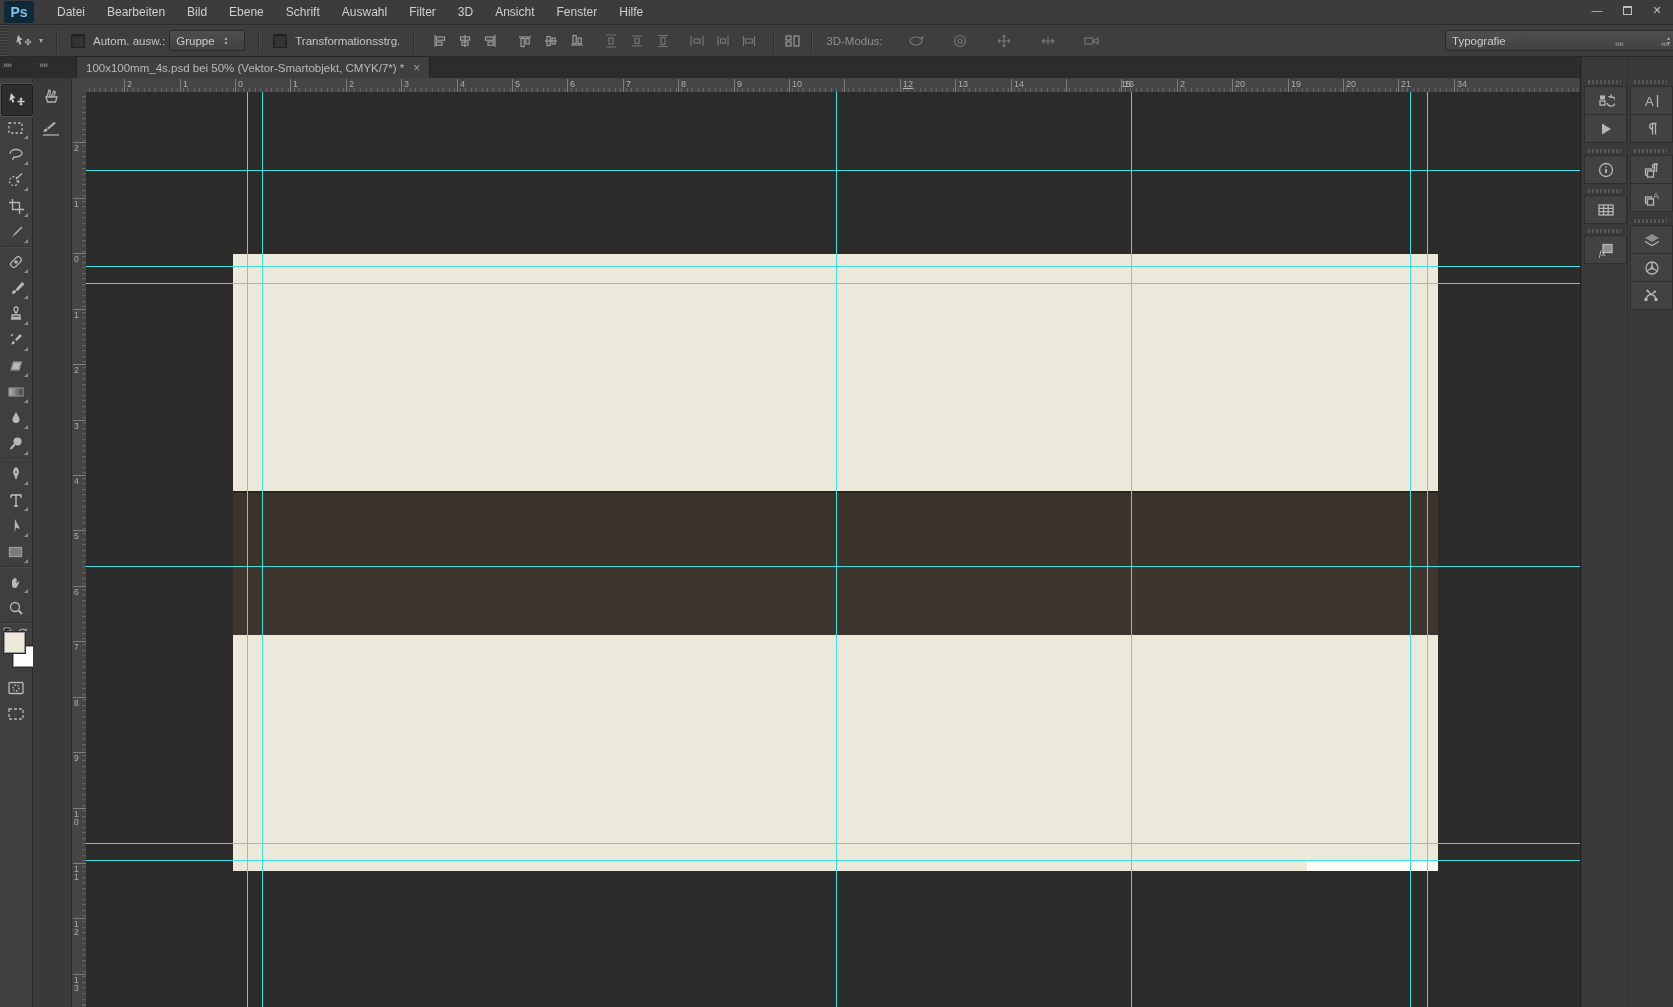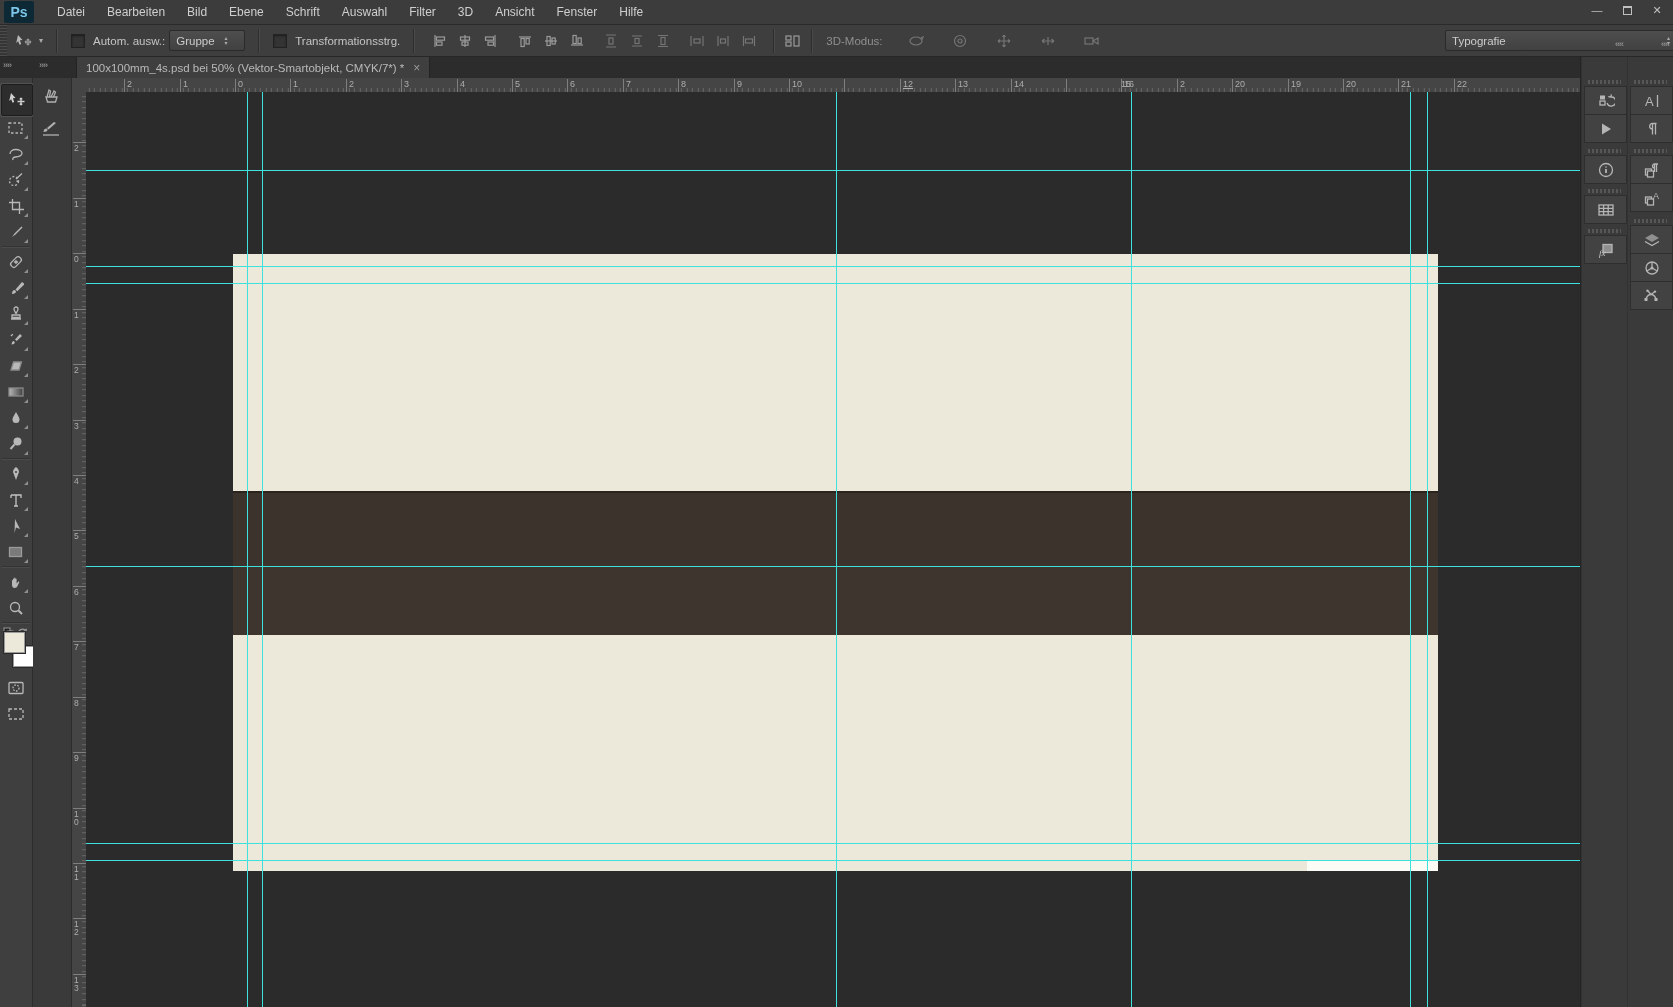--- a/index.html
+++ b/index.html
@@ -495,21 +495,21 @@
     <div class="lab-h" style="left: 1094px;">2</div>
     <div class="tick-h" style="left: 1146px;"></div>
     <div class="lab-h" style="left: 1149px;">20</div>
     <div class="tick-h" style="left: 1202px;"></div>
     <div class="lab-h" style="left: 1205px;">19</div>
     <div class="tick-h" style="left: 1257px;"></div>
     <div class="lab-h" style="left: 1260px;">20</div>
     <div class="tick-h" style="left: 1312px;"></div>
     <div class="lab-h" style="left: 1315px;">21</div>
     <div class="tick-h" style="left: 1368px;"></div>
-    <div class="lab-h" style="left: 1371px;">22</div>
+    <div class="lab-h" style="left: 1371px;">34</div>
   </div>
 <div class="abs" id="ruler-v">
     <div class="minor-v"></div>
     <div class="tick-v" style="top: 50px;"></div>
     <div class="lab-v" style="top: 53px;">2</div>
     <div class="tick-v" style="top: 106px;"></div>
     <div class="lab-v" style="top: 109px;">1</div>
     <div class="tick-v" style="top: 161px;"></div>
     <div class="lab-v" style="top: 164px;">0</div>
     <div class="tick-v" style="top: 217px;"></div>

